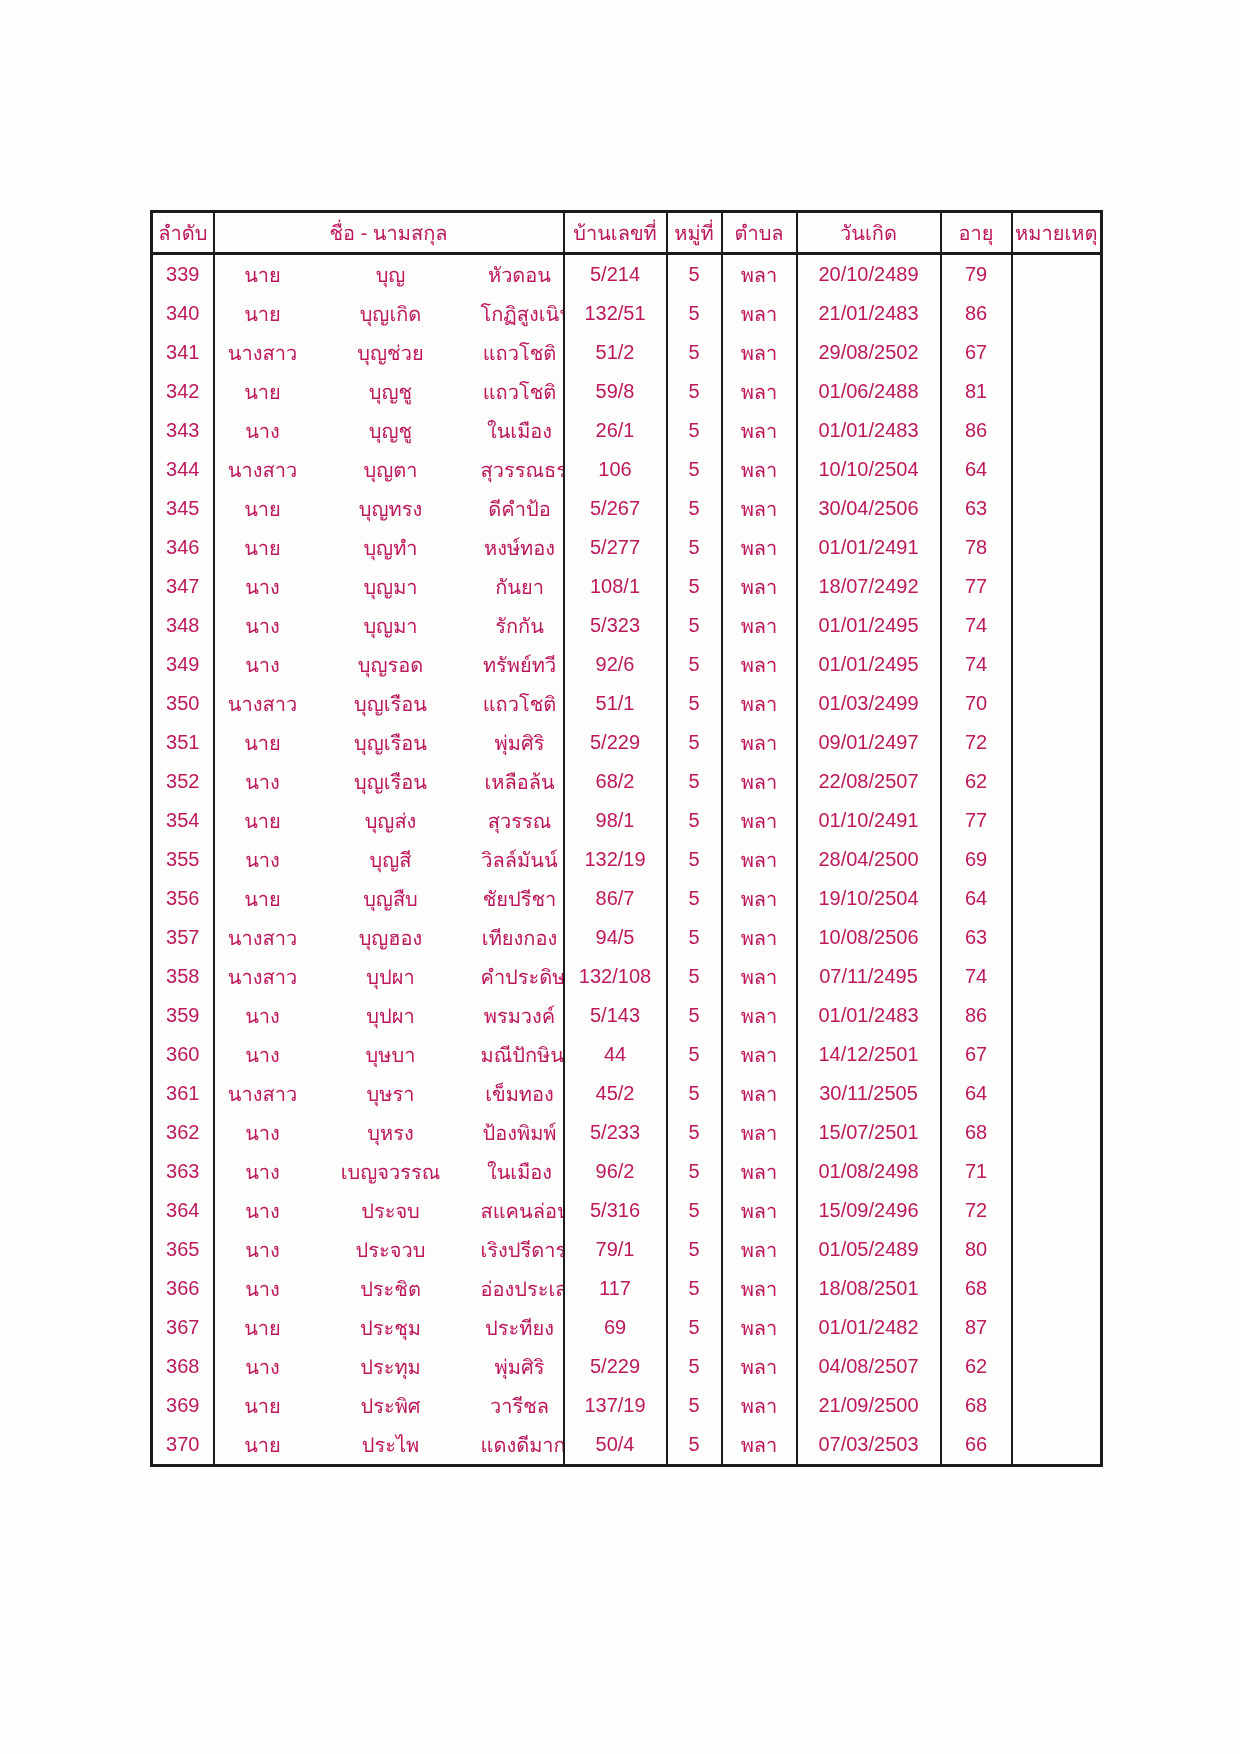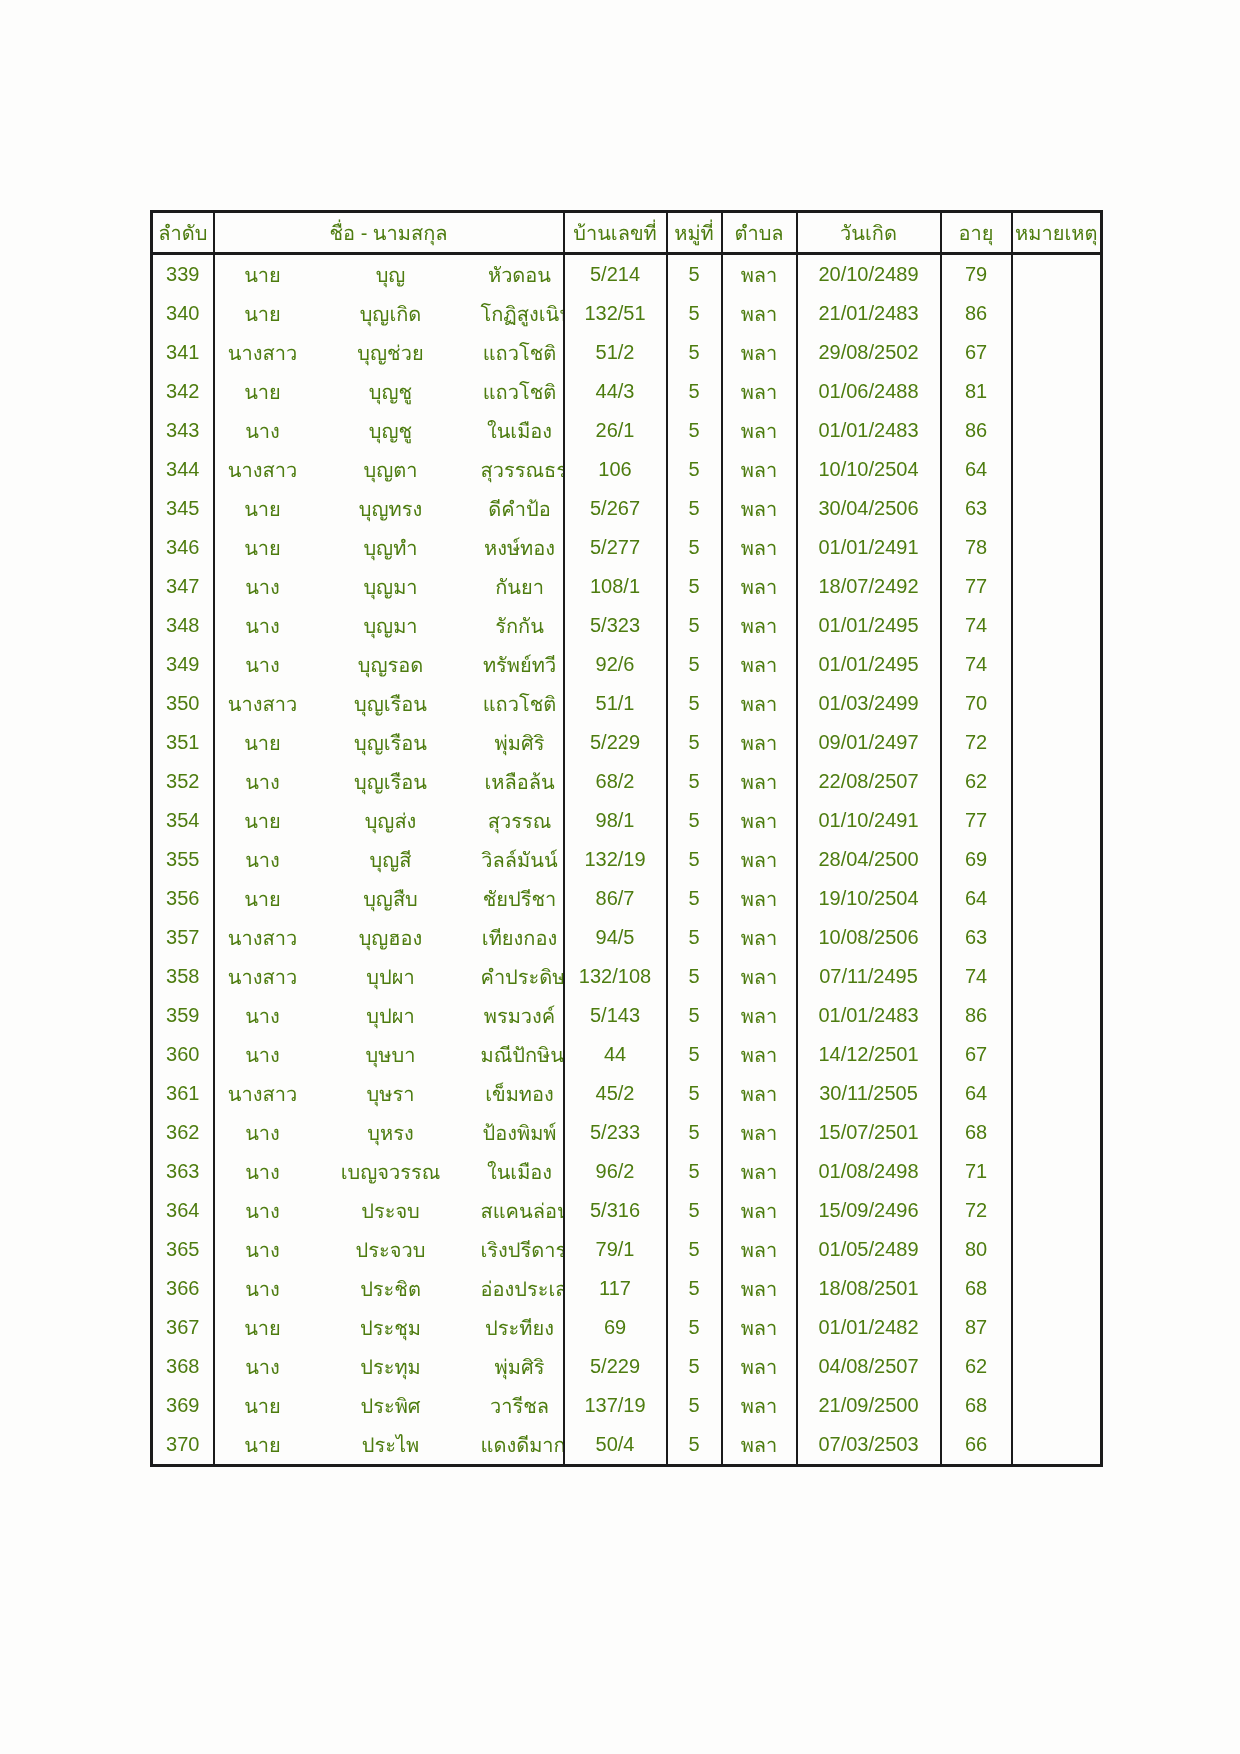--- a/index.html
+++ b/index.html
@@ -18,21 +18,21 @@
     overflow: hidden;
   }
   table.doc-table {
     position: absolute;
     left: 150px;
     top: 210px;
     border-collapse: collapse;
     table-layout: fixed;
     width: 950px;
     font-size: 20px;
-    color: #4d7c0f;
+    color: #be185d;
   }
   table.doc-table, table.doc-table th, table.doc-table td {
     border-style: solid;
     border-color: #1b1b1b;
   }
   table.doc-table {
     border-width: 3px;
   }
   
   table.doc-table td {
@@ -155,21 +155,21 @@
 
         <tr>
           <td>342</td>
           <td class="name-cell">
             <span class="name-grid">
               <span class="t">นาย</span>
               <span class="fn">บุญชู</span>
               <span class="ln">แถวโชติ</span>
             </span>
           </td>
-          <td>44/3</td>
+          <td>59/8</td>
           <td>5</td>
           <td>พลา</td>
           <td>01/06/2488</td>
           <td>81</td>
           <td></td>
         </tr>
 
         <tr>
           <td>343</td>
           <td class="name-cell">

